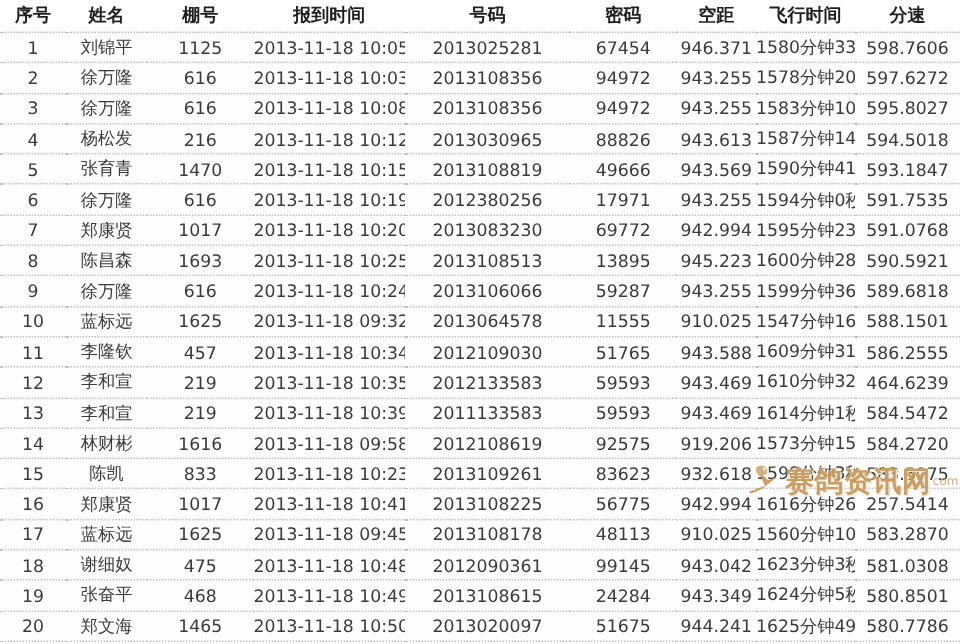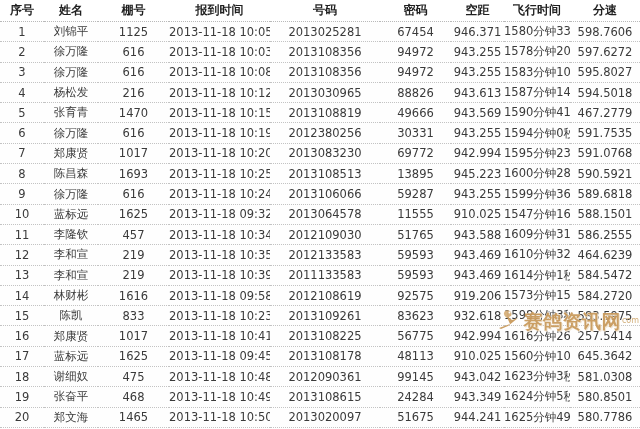--- a/index.html
+++ b/index.html
@@ -157,29 +157,29 @@
         </tr>
         <tr>
           <td>5</td>
           <td>张育青</td>
           <td>1470</td>
           <td>2013-11-18 10:15:41</td>
           <td>2013108819</td>
           <td>49666</td>
           <td>943.569</td>
           <td>1590分钟41秒</td>
-          <td>467.2779</td>
+          <td>593.1847</td>
         </tr>
         <tr>
           <td>6</td>
           <td>徐万隆</td>
           <td>616</td>
           <td>2013-11-18 10:19:00</td>
           <td>2012380256</td>
-          <td>30331</td>
+          <td>17971</td>
           <td>943.255</td>
           <td>1594分钟0秒</td>
           <td>591.7535</td>
         </tr>
         <tr>
           <td>7</td>
           <td>郑康贤</td>
           <td>1017</td>
           <td>2013-11-18 10:20:23</td>
           <td>2013083230</td>
@@ -289,21 +289,21 @@
         </tr>
         <tr>
           <td>17</td>
           <td>蓝标远</td>
           <td>1625</td>
           <td>2013-11-18 09:45:10</td>
           <td>2013108178</td>
           <td>48113</td>
           <td>910.025</td>
           <td>1560分钟10秒</td>
-          <td>645.3642</td>
+          <td>583.2870</td>
         </tr>
         <tr>
           <td>18</td>
           <td>谢细奴</td>
           <td>475</td>
           <td>2013-11-18 10:48:03</td>
           <td>2012090361</td>
           <td>99145</td>
           <td>943.042</td>
           <td>1623分钟3秒</td>

